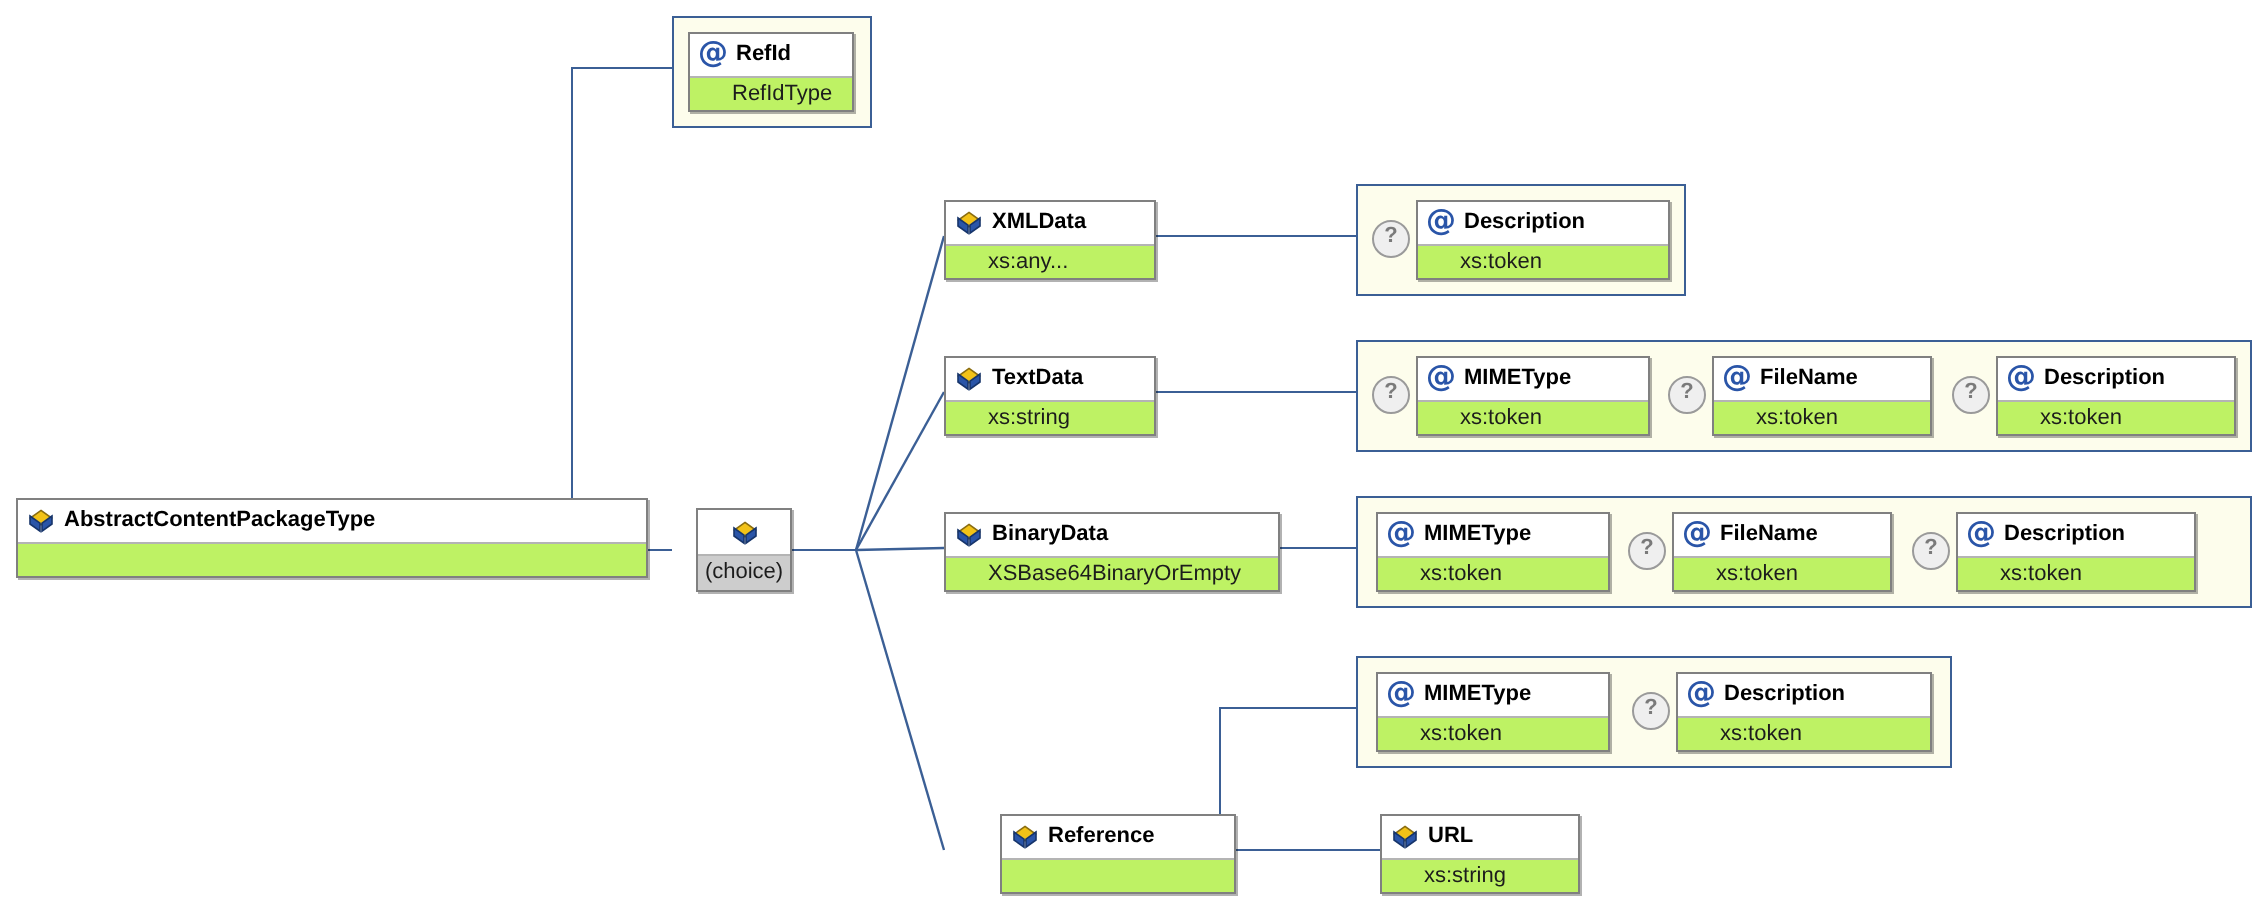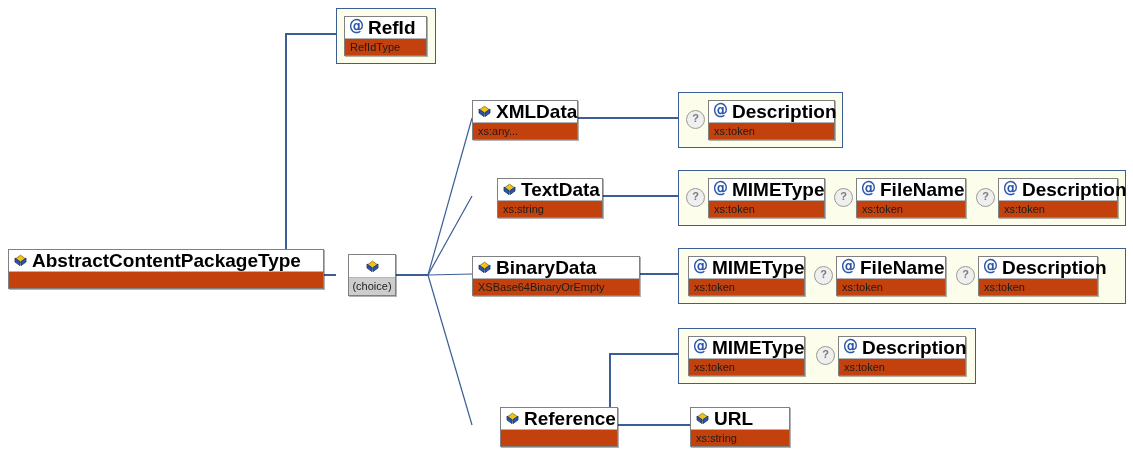--- a/index.html
+++ b/index.html
@@ -40,32 +40,32 @@
     box-sizing: border-box;
     background: #ffffff;
     display: flex;
     align-items: center;
     gap: 4px;
     padding: 0 5px 0 4px;
     white-space: nowrap;
   }
   .node .nrow2 {
     box-sizing: border-box;
-    background: #c2410c;
+    background: #bef264;
     border-top: 1px solid #b4b4b4;
     color: #1c1c1c;
     font-size: 11px;
     line-height: 1;
     display: flex;
     align-items: center;
-    padding: 0 5px;
+    padding: 0 21px;
     white-space: nowrap;
   }
   .nlabel {
-    font-size: 19px;
+    font-size: 11px;
     font-weight: bold;
     color: #000000;
     letter-spacing: 0px;
     line-height: 1;
   }
 
   
   .node.element .nrow1 { height: 21px; }
   .node.element .nrow2 { height: 17px; }
   
@@ -234,21 +234,21 @@
   </div>
   <div class="opt" style="left:686px; top:110px;">?</div>
   <div class="node attribute" style="left:708px; top:100px; width:127px;">
     <div class="nrow1">
       <span class="at-ico">@</span>
       <span class="nlabel">Description</span>
     </div>
     <div class="nrow2">xs:token</div>
   </div>
 
-  <div class="node element" style="left:472px; top:178px; width:106px;margin-left:25px;">
+  <div class="node element" style="left:472px; top:178px; width:106px;">
     <div class="nrow1">
       <span class="ico">
         <svg width="15" height="13" viewBox="0 0 15 13">
           <path d="M7.5 1.2 L12.8 5.0 L7.5 8.4 L2.2 5.0 Z" fill="#f2c218" stroke="#8a6d10" stroke-width="0.8"></path>
           <path d="M2.0 4.0 L7.0 7.6 L7.0 11.6 L2.0 8.0 Z" fill="#2a55a8" stroke="#17356b" stroke-width="0.8"></path>
           <path d="M13.0 4.0 L8.0 7.6 L8.0 11.6 L13.0 8.0 Z" fill="#2a55a8" stroke="#17356b" stroke-width="0.8"></path>
         </svg>
       </span>
       <span class="nlabel">TextData</span>
     </div>

